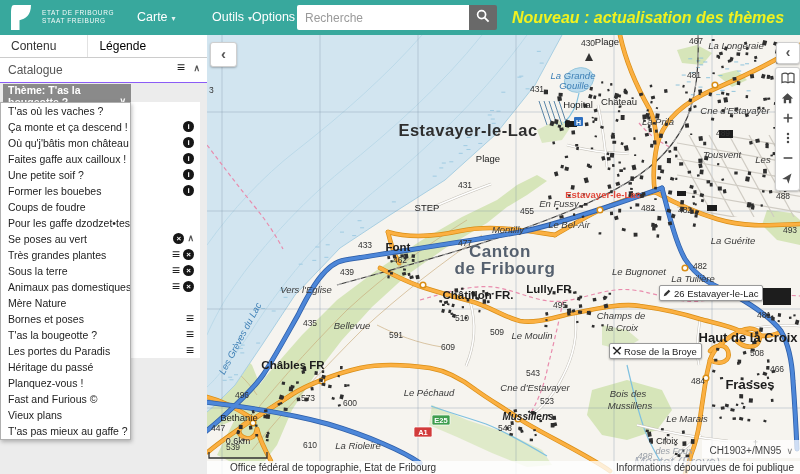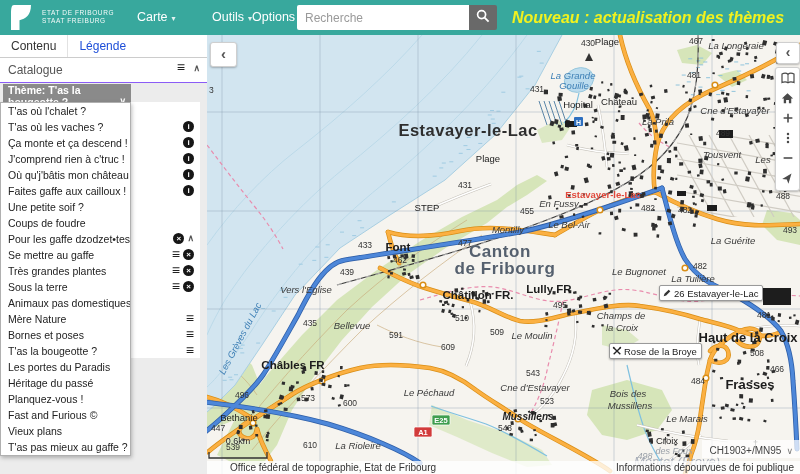--- a/index.html
+++ b/index.html
@@ -13,21 +13,21 @@
   #menu-carte{left:137px;} #menu-outils{left:197px;margin-left:15px;} #menu-options{left:252px;}
   #searchbox{position:absolute;left:297px;top:5px;width:172px;height:25px;border:none;border-radius:2px 0 0 2px;padding:0 8px;font-size:12px;box-sizing:border-box;color:#333;font-family:"Liberation Sans",sans-serif;}
   #searchbox::placeholder{color:#9a9a9a;}
   #searchbtn{position:absolute;left:469px;top:5px;width:28px;height:25px;background:#696969;border:none;border-radius:0 2px 2px 0;cursor:pointer;padding:0;}
   #notice{position:absolute;left:512px;top:0;height:35px;line-height:35px;color:#F2F21E;font-size:16px;font-weight:bold;font-style:italic;white-space:nowrap;}
   
   #sidebar{position:absolute;left:0;top:35px;width:207px;height:439px;background:#ececec;z-index:30;}
   #tabs{position:absolute;left:0;top:0;width:207px;height:22px;background:#fff;border-bottom:1px solid #ccc;display:flex;}
   .tab{padding:0 11px;line-height:22px;font-size:12px;cursor:pointer;}
   .tab.active{color:#333;}
-  .tab.inactive{color:#1d4ed8;border-left:1px solid #e2e2e2;}
+  .tab.inactive{color:#000000;border-left:1px solid #e2e2e2;margin-left:20px;}
   #catalogue-row{position:absolute;left:0;top:23px;width:207px;height:24px;background:#fff;border-bottom:1px solid #8b5cf6;}
   #catalogue-row .lbl{position:absolute;left:8px;top:0;line-height:24px;font-size:12px;color:#555;}
   #catalogue-row .mi{position:absolute;right:22px;top:4px;}
   #catalogue-row .ch{position:absolute;right:7px;top:5px;}
   #theme-btn{position:absolute;left:3px;top:49px;width:128px;height:18px;background:#8a8a8a;color:#fff;border:none;font-size:10.5px;font-weight:bold;text-align:left;padding:0 5px;cursor:pointer;font-family:"Liberation Sans",sans-serif;box-sizing:border-box;}
   #theme-btn .car{float:right;font-size:9px;}
   #theme-list{position:absolute;left:0;top:67px;width:131px;background:#fff;border:1px solid #b0b0b0;box-shadow:1px 2px 4px rgba(0,0,0,.25);box-sizing:border-box;z-index:5;}
   .theme-row{height:16px;line-height:16px;font-size:10.5px;color:#222;padding-left:7px;white-space:nowrap;overflow:hidden;cursor:pointer;}
   #tree-icons{position:absolute;left:131px;top:67px;width:69px;height:256px;background:#fff;z-index:4;}
   .icon-row{height:16px;display:flex;justify-content:flex-end;align-items:center;gap:3px;padding-right:6px;}
@@ -98,30 +98,29 @@
       <div class="tab active">Contenu</div>
       <div class="tab inactive">Légende</div>
     </div>
     <div id="catalogue-row">
       <span class="lbl">Catalogue</span>
       <span class="mi">≡</span>
       <span class="ch">∧</span>
     </div>
     <button id="theme-btn"><span>Thème: T'as la bougeotte ?</span><span class="car">∨</span></button>
     <div id="theme-list">
-        <div class="theme-row">T'as où l'chalet ?</div>
         <div class="theme-row">T'as où les vaches ?</div>
         <div class="theme-row">Ça monte et ça descend !</div>
-        <div class="theme-row">J'comprend rien à c'truc !</div>
         <div class="theme-row">Où qu'j'bâtis mon château ?</div>
         <div class="theme-row">Faites gaffe aux cailloux !</div>
         <div class="theme-row">Une petite soif ?</div>
+        <div class="theme-row">Former les bouebes</div>
         <div class="theme-row">Coups de foudre</div>
         <div class="theme-row">Pour les gaffe dzodzet•tes</div>
-        <div class="theme-row">Se mettre au gaffe</div>
+        <div class="theme-row">Se poses au vert</div>
         <div class="theme-row">Très grandes plantes</div>
         <div class="theme-row">Sous la terre</div>
         <div class="theme-row">Animaux pas domestiques</div>
         <div class="theme-row">Mère Nature</div>
         <div class="theme-row">Bornes et poses</div>
         <div class="theme-row">T'as la bougeotte ?</div>
         <div class="theme-row">Les portes du Paradis</div>
         <div class="theme-row">Héritage du passé</div>
         <div class="theme-row">Planquez-vous !</div>
         <div class="theme-row">Fast and Furious ©</div>

